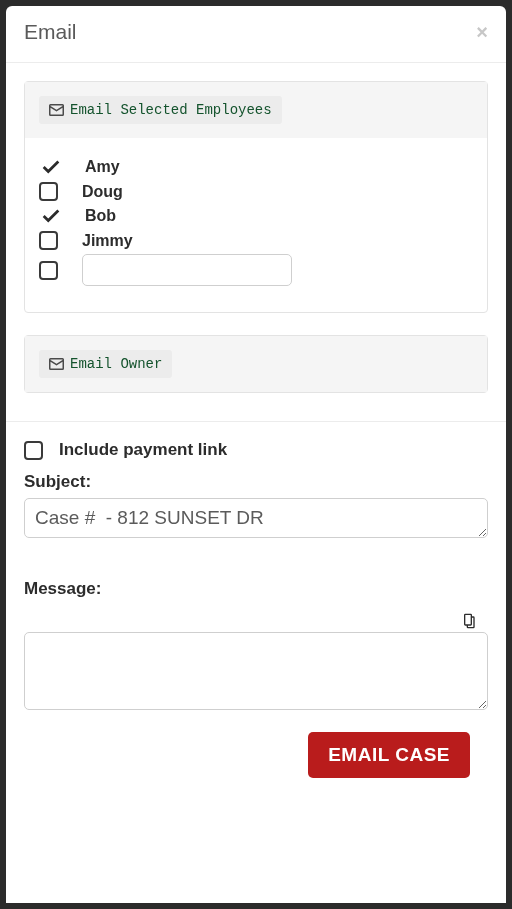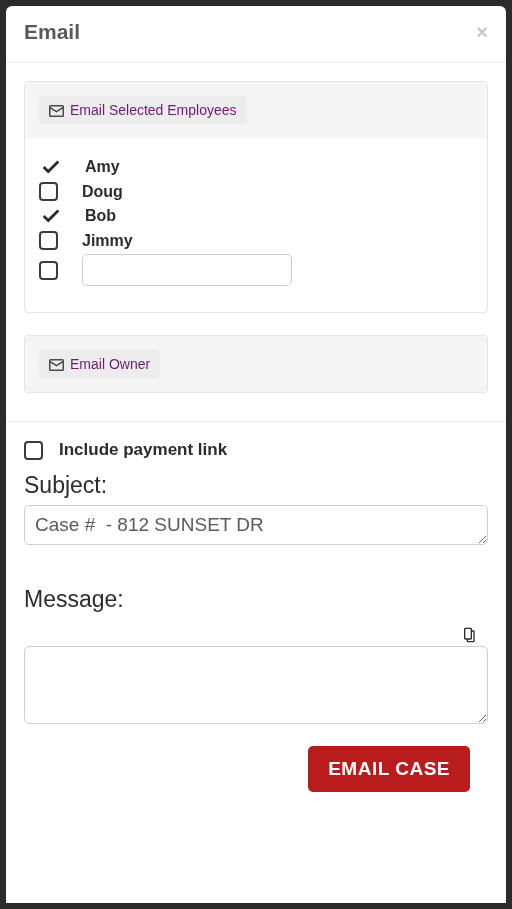--- a/index.html
+++ b/index.html
@@ -23,21 +23,21 @@
     .modal-header {
       padding: 14px 18px 18px 18px;
       border-bottom: 1px solid #ececec;
       display: flex;
       justify-content: space-between;
       align-items: center;
     }
     .modal-title {
       font-size: 21px;
       color: #5a5a5a;
-      font-weight: 700;
+      font-weight: 400;
     }
     .close-x {
       font-size: 20px;
       color: #c7c7c7;
       cursor: pointer;
       font-weight: bold;
       line-height: 1;
     }
     .modal-body {
       padding: 18px 18px 0 18px;
@@ -55,22 +55,23 @@
       padding: 14px 14px;
     }
     .chip {
       display: inline-flex;
       align-items: flex-start;
       gap: 6px;
       background: #ececec;
       padding: 6px 10px;
       border-radius: 3px;
       font-size: 14px;
-      color: #701a75;
-      cursor: pointer;
+      color: #14532d;
+      cursor: pointer;
+      font-family: Liberation Mono, monospace;
     }
     .panel-body {
       padding: 14px 14px 22px 14px;
     }
     .emp-row {
       display: flex;
       align-items: center;
       gap: 24px;
       margin: 4px 0;
     }
@@ -114,23 +115,23 @@
       align-items: center;
       gap: 16px;
       margin-bottom: 12px;
     }
     .include-label {
       font-weight: 700;
       color: #2c2c2c;
       font-size: 17px;
     }
     .field-label {
-      font-weight: 400;
+      font-weight: 700;
       color: #2c2c2c;
-      font-size: 23px;
+      font-size: 17px;
       margin-bottom: 6px;
     }
     .subject-input {
       width: 100%;
       border: 1px solid #cfcfcf;
       border-radius: 5px;
       padding: 8px 10px;
       font-size: 19px;
       color: #5b5b5b;
       resize: both;

